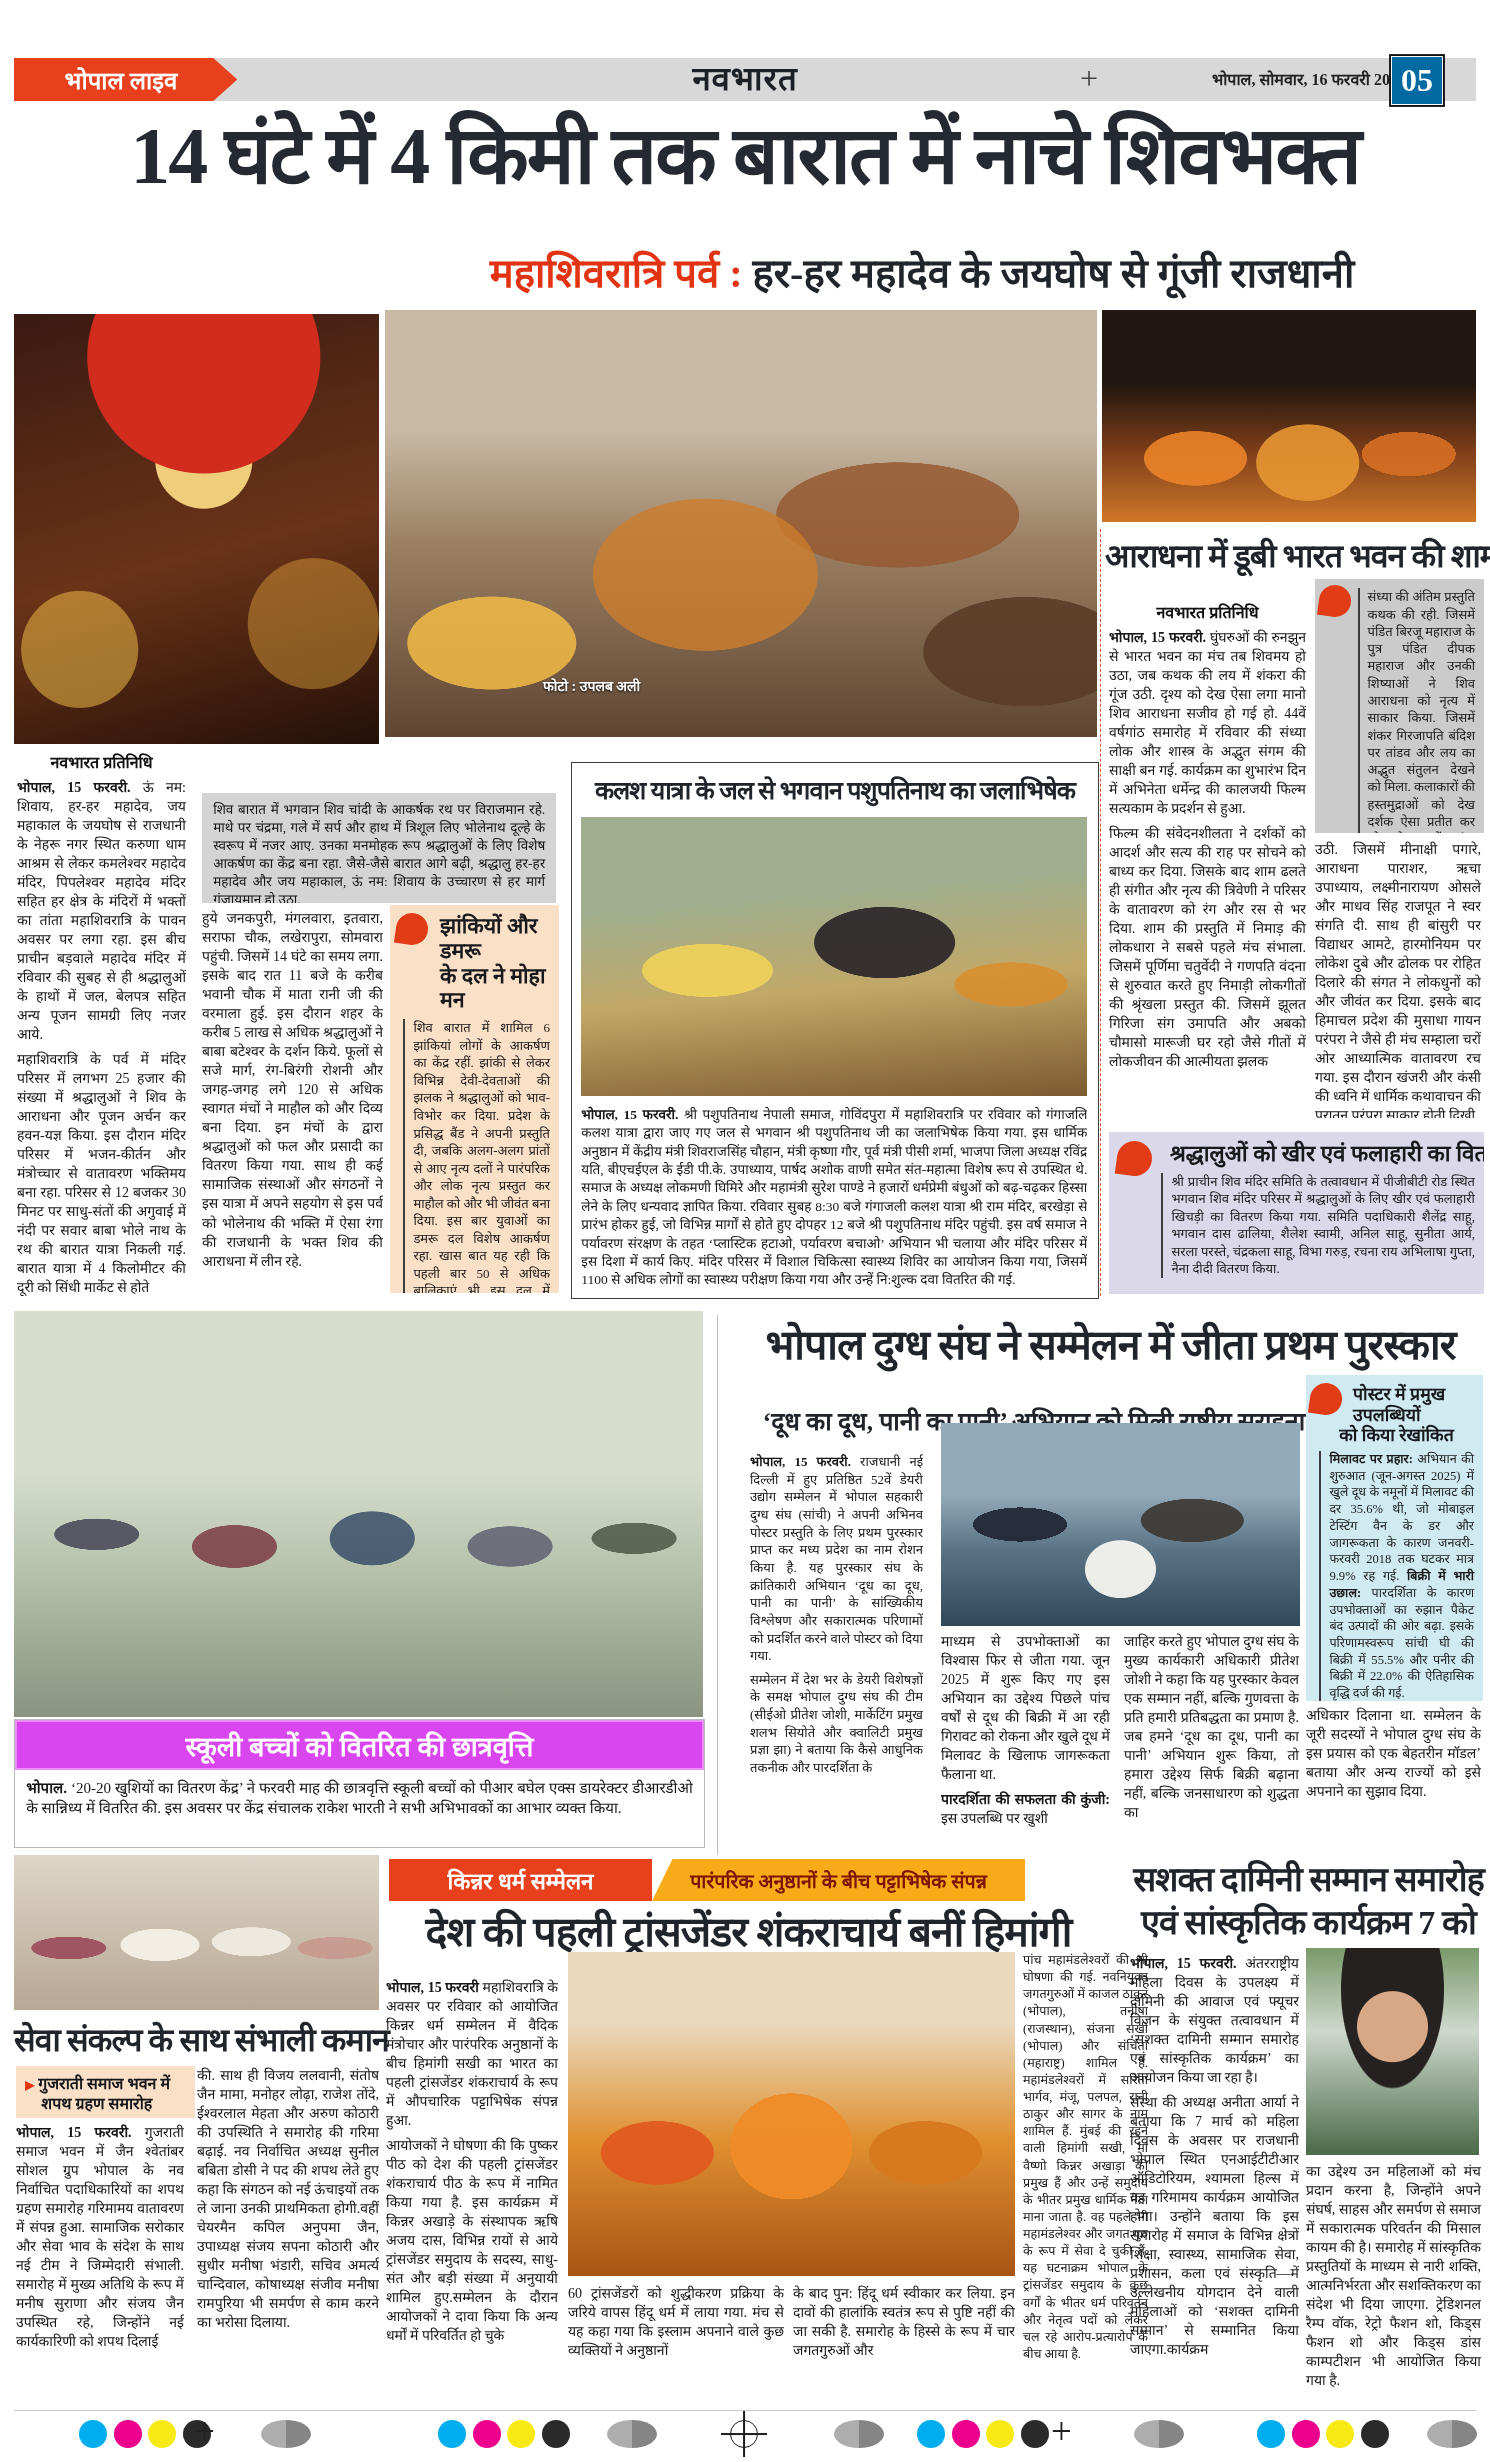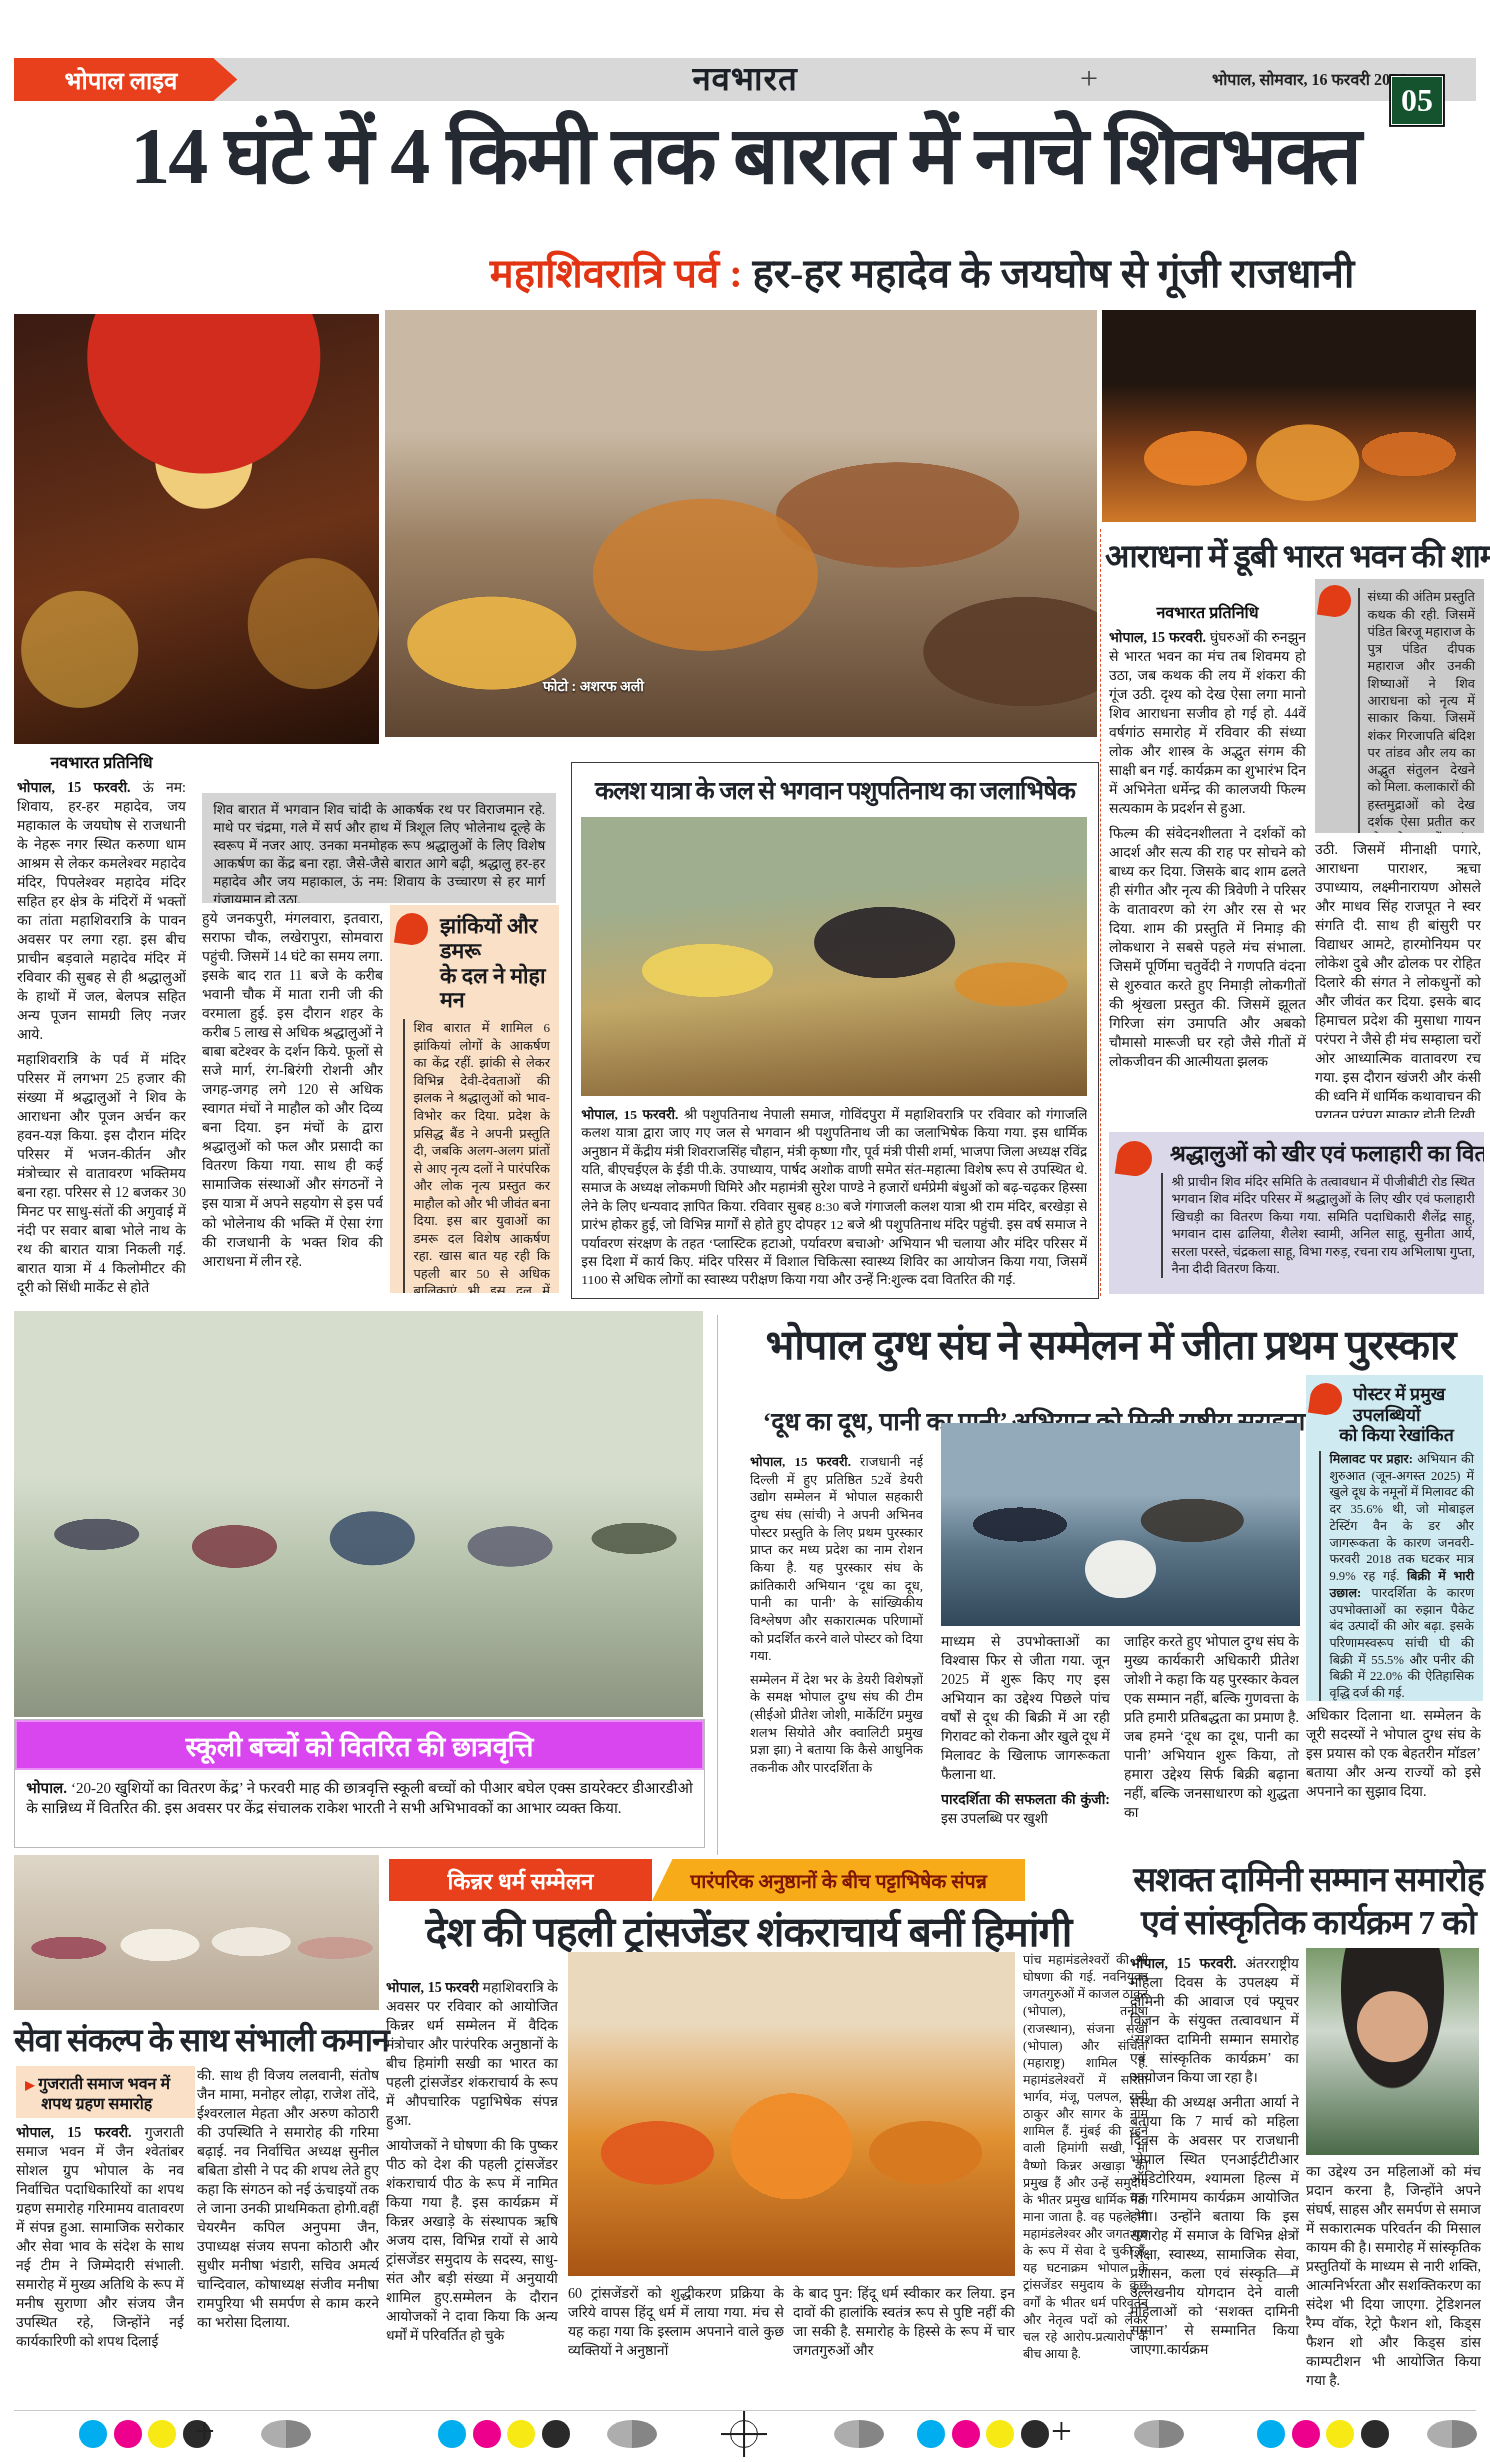--- a/index.html
+++ b/index.html
@@ -12,22 +12,22 @@
   b.dl{font-weight:bold;}
   
   .hbar{left:14px;top:58px;width:1462px;height:43px;background:#d8d8d8;}
   .etag{left:14px;top:58px;width:214px;height:43px;background:#e8401c;color:#fff;
         font-weight:900;font-size:24px;display:flex;align-items:center;justify-content:center;
         clip-path:polygon(0 0,calc(100% - 24px) 0,100% 50%,calc(100% - 24px) 100%,0 100%);padding-right:9.3px;}
   .masthead{left:0;top:58px;width:1490px;height:36px;text-align:center;font-weight:900;font-size:33px;
         line-height:43px;color:#1b1f26;letter-spacing:0.9px;}
   .hplus{left:1080px;top:60px;font-size:32px;font-weight:300;color:#444;}
   .hdate{right:104px;top:58px;height:43px;line-height:43px;font-size:16px;font-weight:bold;color:#222;}
-  .pagenum{left:1391px;top:56px;width:50px;height:47px;background:#14532d;color:#fff;font-weight:900;
-        font-size:32px;display:flex;align-items:center;justify-content:center;border:1.9px solid #fff;box-shadow:0 0 0 1.9px #111;margin-top:20px;}
+  .pagenum{left:1391px;top:56px;width:50px;height:47px;background:#0369a1;color:#fff;font-weight:900;
+        font-size:32px;display:flex;align-items:center;justify-content:center;border:1.9px solid #fff;box-shadow:0 0 0 1.9px #111;}
   
   .mainhead{left:0;top:97px;width:1490px;text-align:center;font-size:80px;font-weight:900;color:#242932;
         letter-spacing:-1.9px;white-space:nowrap;}
   .kicker{left:363px;top:244px;width:1118px;text-align:center;font-size:40px;font-weight:800;color:#20242b;white-space:nowrap;}
   .kicker .red{color:#e23312;}
   
   .photo{position:absolute;overflow:hidden;background-color:#777;}
   .credit{position:absolute;left:158px;bottom:42px;color:#fff;font-size:14px;font-weight:bold;text-shadow:0 0.9px 1.9px #000;}
   .ph-deity{background:
       radial-gradient(circle at 52% 10%, #d22c1e 0 116px, rgba(0,0,0,0) 117px),
@@ -120,21 +120,21 @@
   <div class="abs hdate">भोपाल, सोमवार, 16 फरवरी 2026</div>
   <div class="abs pagenum">05</div>
 
   <div class="abs mainhead">14 घंटे में 4 किमी तक बारात में नाचे शिवभक्त</div>
   <div class="abs kicker">
     <span class="red">महाशिवरात्रि पर्व :</span><span> हर-हर महादेव के जयघोष से गूंजी राजधानी</span>
   </div>
 
   <div class="photo ph-deity" style="left:14px;top:314px;width:365px;height:430px;"></div>
   <div class="photo ph-procession" style="left:385px;top:310px;width:712px;height:427px;">
-    <span class="credit">फोटो : अशरफ अली</span>
+    <span class="credit">फोटो : उपलब अली</span>
   </div>
   <div class="photo ph-stage" style="left:1102px;top:310px;width:374px;height:212px;"></div>
 
   <div class="abs txt" style="left:17px;top:751px;width:169px;height:551px;">
     <div class="byline">नवभारत प्रतिनिधि</div>
     <p class="bt"><b class="dl">भोपाल, 15 फरवरी.</b> <span>ऊं नम: शिवाय, हर-हर महादेव, जय महाकाल के जयघोष से राजधानी के नेहरू नगर स्थित करुणा धाम आश्रम से लेकर कमलेश्वर महादेव मंदिर, पिपलेश्वर महादेव मंदिर सहित हर क्षेत्र के मंदिरों में भक्तों का तांता महाशिवरात्रि के पावन अवसर पर लगा रहा. इस बीच प्राचीन बड़वाले महादेव मंदिर में रविवार की सुबह से ही श्रद्धालुओं के हाथों में जल, बेलपत्र सहित अन्य पूजन सामग्री लिए नजर आये.</span></p>
     <p class="bt">महाशिवरात्रि के पर्व में मंदिर परिसर में लगभग 25 हजार की संख्या में श्रद्धालुओं ने शिव के आराधना और पूजन अर्चन कर हवन-यज्ञ किया. इस दौरान मंदिर परिसर में भजन-कीर्तन और मंत्रोच्चार से वातावरण भक्तिमय बना रहा. परिसर से 12 बजकर 30 मिनट पर साधु-संतों की अगुवाई में नंदी पर सवार बाबा भोले नाथ के रथ की बारात यात्रा निकली गई. बारात यात्रा में 4 किलोमीटर की दूरी को सिंधी मार्केट से होते</p>
   </div>
   <div class="abs txt bt" style="left:202px;top:909px;width:181px;height:387px;">हुये जनकपुरी, मंगलवारा, इतवारा, सराफा चौक, लखेरापुरा, सोमवारा पहुंची. जिसमें 14 घंटे का समय लगा. इसके बाद रात 11 बजे के करीब भवानी चौक में माता रानी जी की वरमाला हुई. इस दौरान शहर के करीब 5 लाख से अधिक श्रद्धालुओं ने बाबा बटेश्वर के दर्शन किये. फूलों से सजे मार्ग, रंग-बिरंगी रोशनी और जगह-जगह लगे 120 से अधिक स्वागत मंचों ने माहौल को और दिव्य बना दिया. इन मंचों के द्वारा श्रद्धालुओं को फल और प्रसादी का वितरण किया गया. साथ ही कई सामाजिक संस्थाओं और संगठनों ने इस यात्रा में अपने सहयोग से इस पर्व को भोलेनाथ की भक्ति में ऐसा रंगा की राजधानी के भक्त शिव की आराधना में लीन रहे.</div>
 

